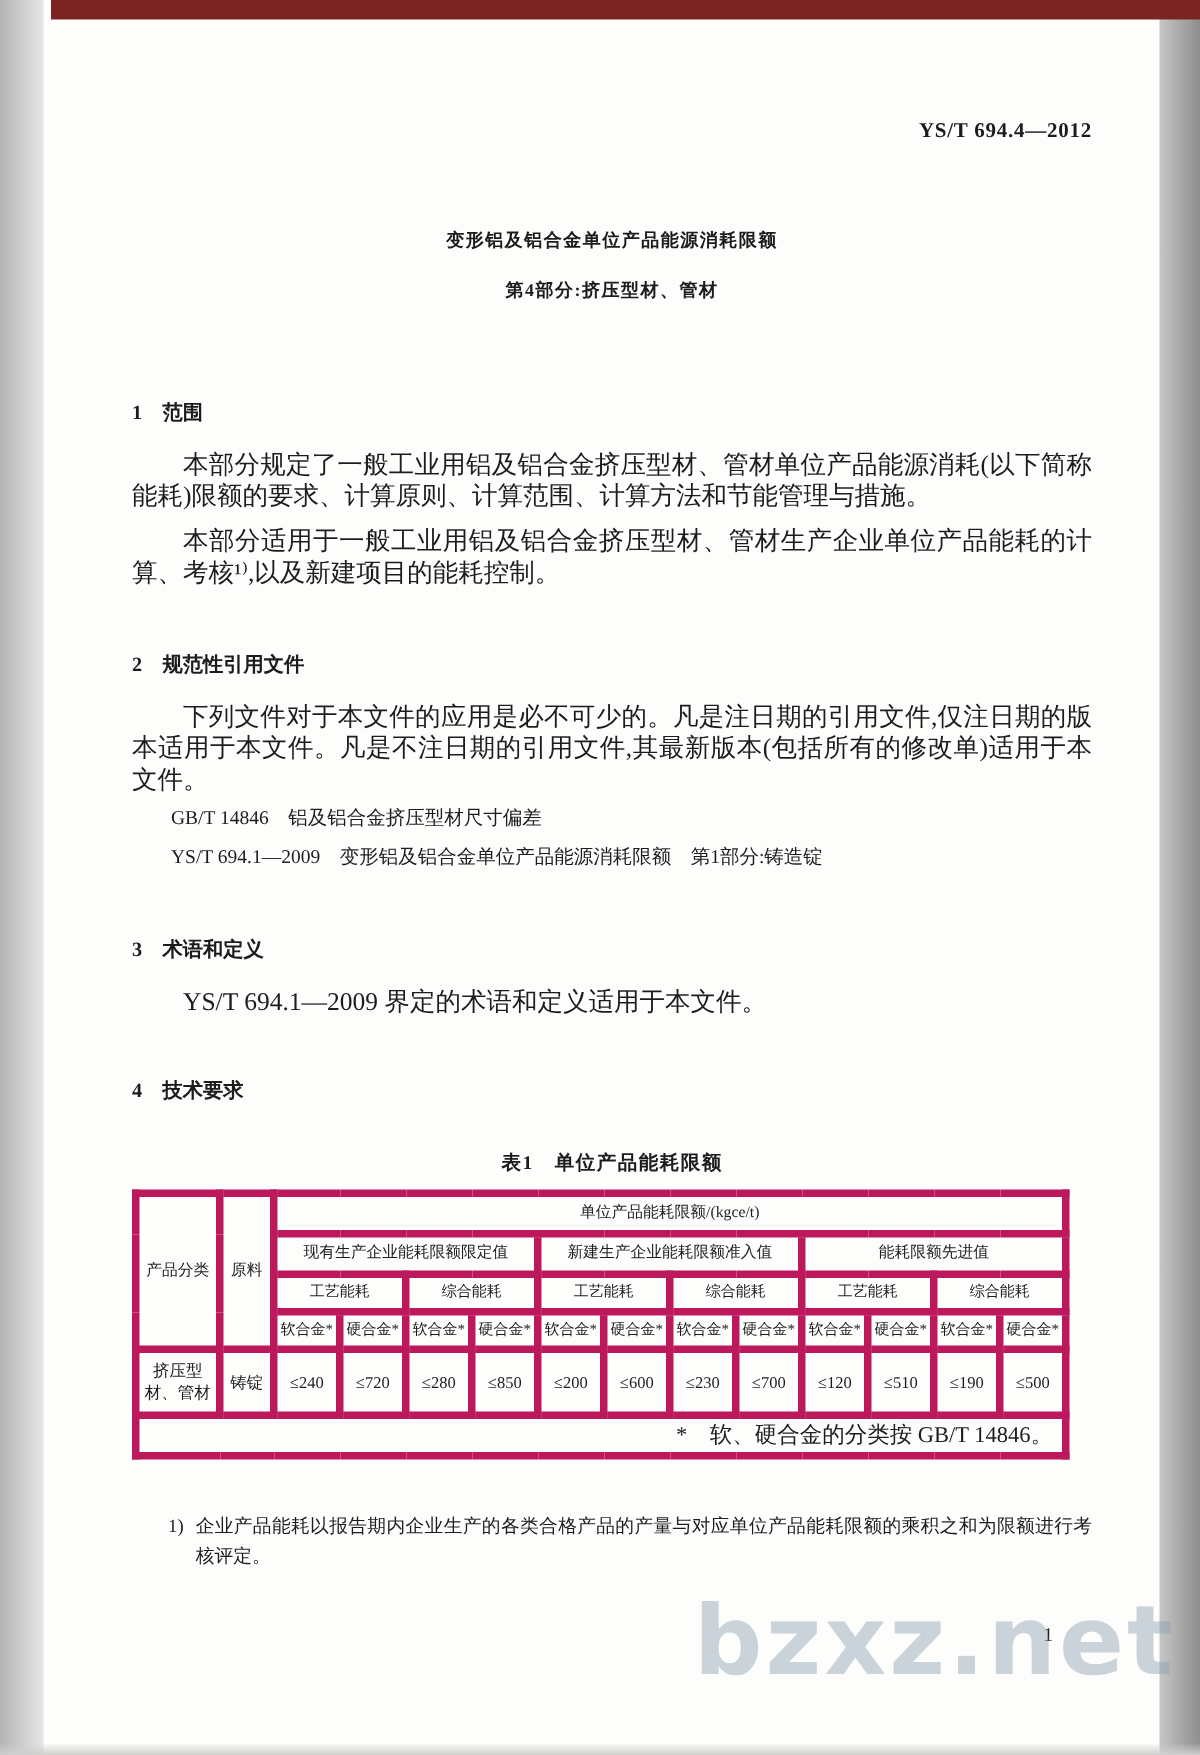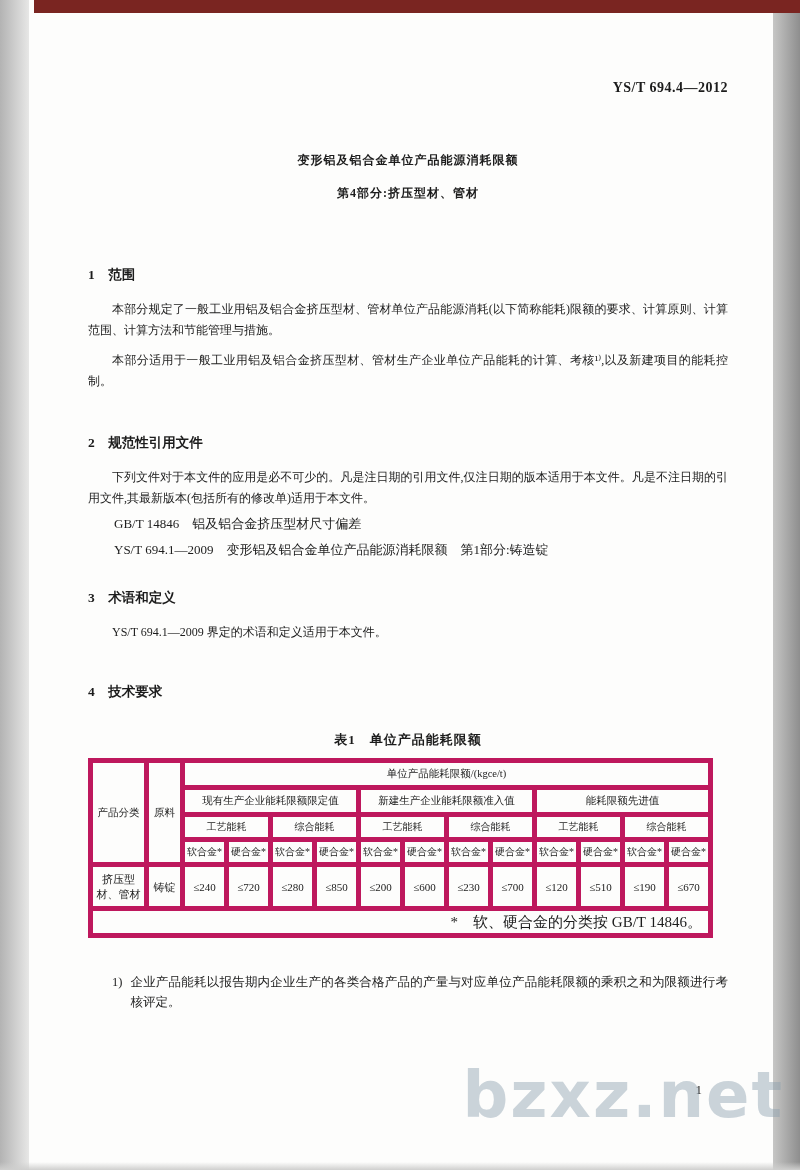--- a/index.html
+++ b/index.html
@@ -48,24 +48,24 @@
     line-height:33px;
     letter-spacing:1px;
   }
   .sec-heading {
     font-weight:bold;
     font-size:13.5px;
     margin-top:0;
   }
   .h1 { margin-top:56px; }
   .h2 { margin-top:42px; }
-  .h3 { margin-top:28px; }
+  .h3 { margin-top:42px; }
   .h4 { margin-top:40px; }
   p.body {
-    font-size:12px;
+    font-size:17px;
     line-height:21px;
     text-align:justify;
     text-indent:2em;
     margin-top:15px;
   }
   p.body + p.body { margin-top:9px; }
   .ref-line {
     font-size:13px;
     line-height:22px;
     padding-left:2em;
@@ -218,21 +218,21 @@
           <td class="val">≤720</td>
           <td class="val">≤280</td>
           <td class="val">≤850</td>
           <td class="val">≤200</td>
           <td class="val">≤600</td>
           <td class="val">≤230</td>
           <td class="val">≤700</td>
           <td class="val">≤120</td>
           <td class="val">≤510</td>
           <td class="val">≤190</td>
-          <td class="val">≤670</td>
+          <td class="val">≤500</td>
         </tr>
         <tr>
           <td colspan="14" class="tfoot">*　软、硬合金的分类按 GB/T 14846。</td>
         </tr>
       </tbody>
     </table>
 
     <div class="footnote">
       <span class="fn-label">1)</span>
       <span class="fn-text">企业产品能耗以报告期内企业生产的各类合格产品的产量与对应单位产品能耗限额的乘积之和为限额进行考核评定。</span>

